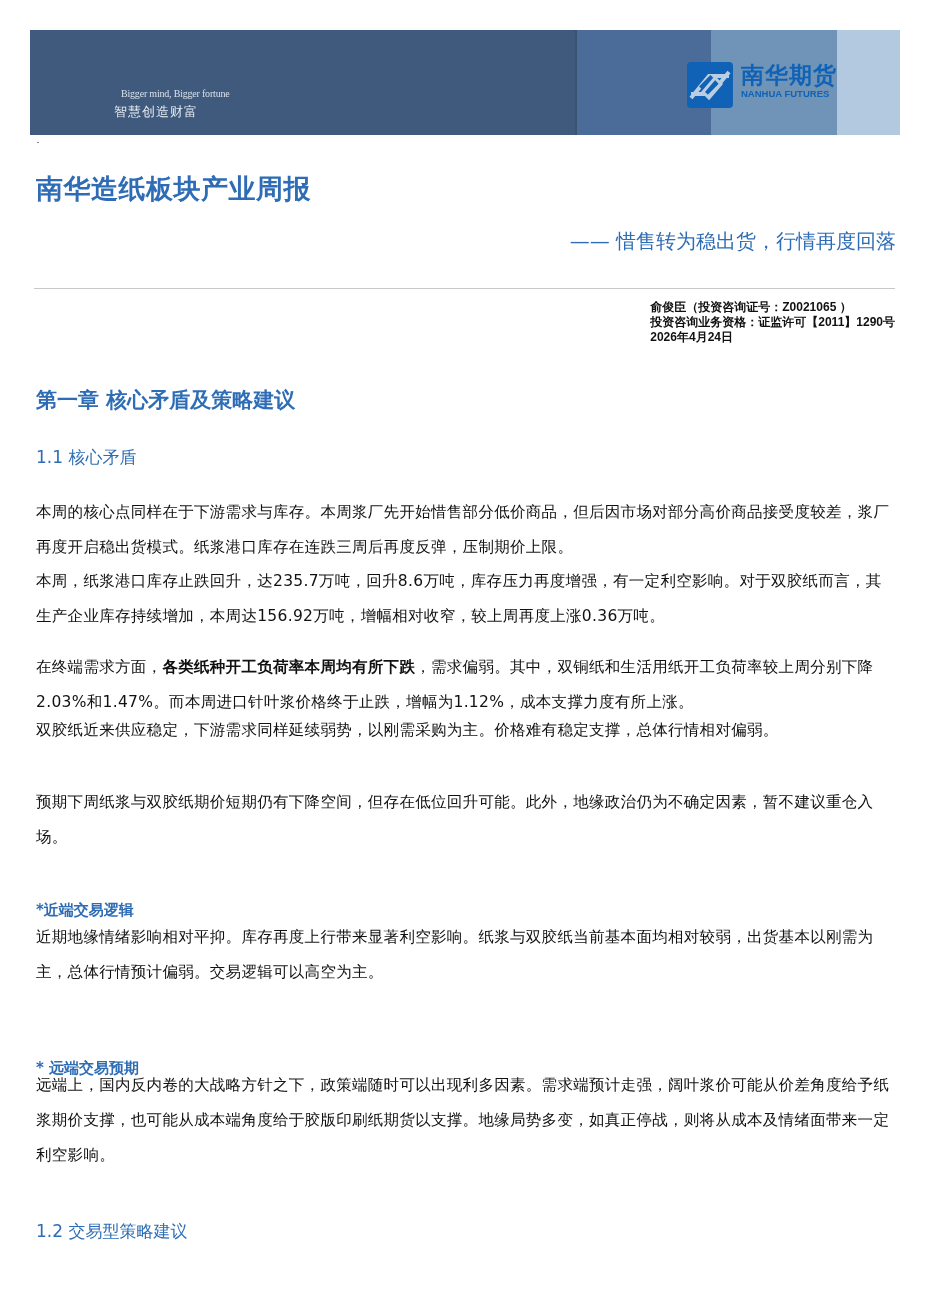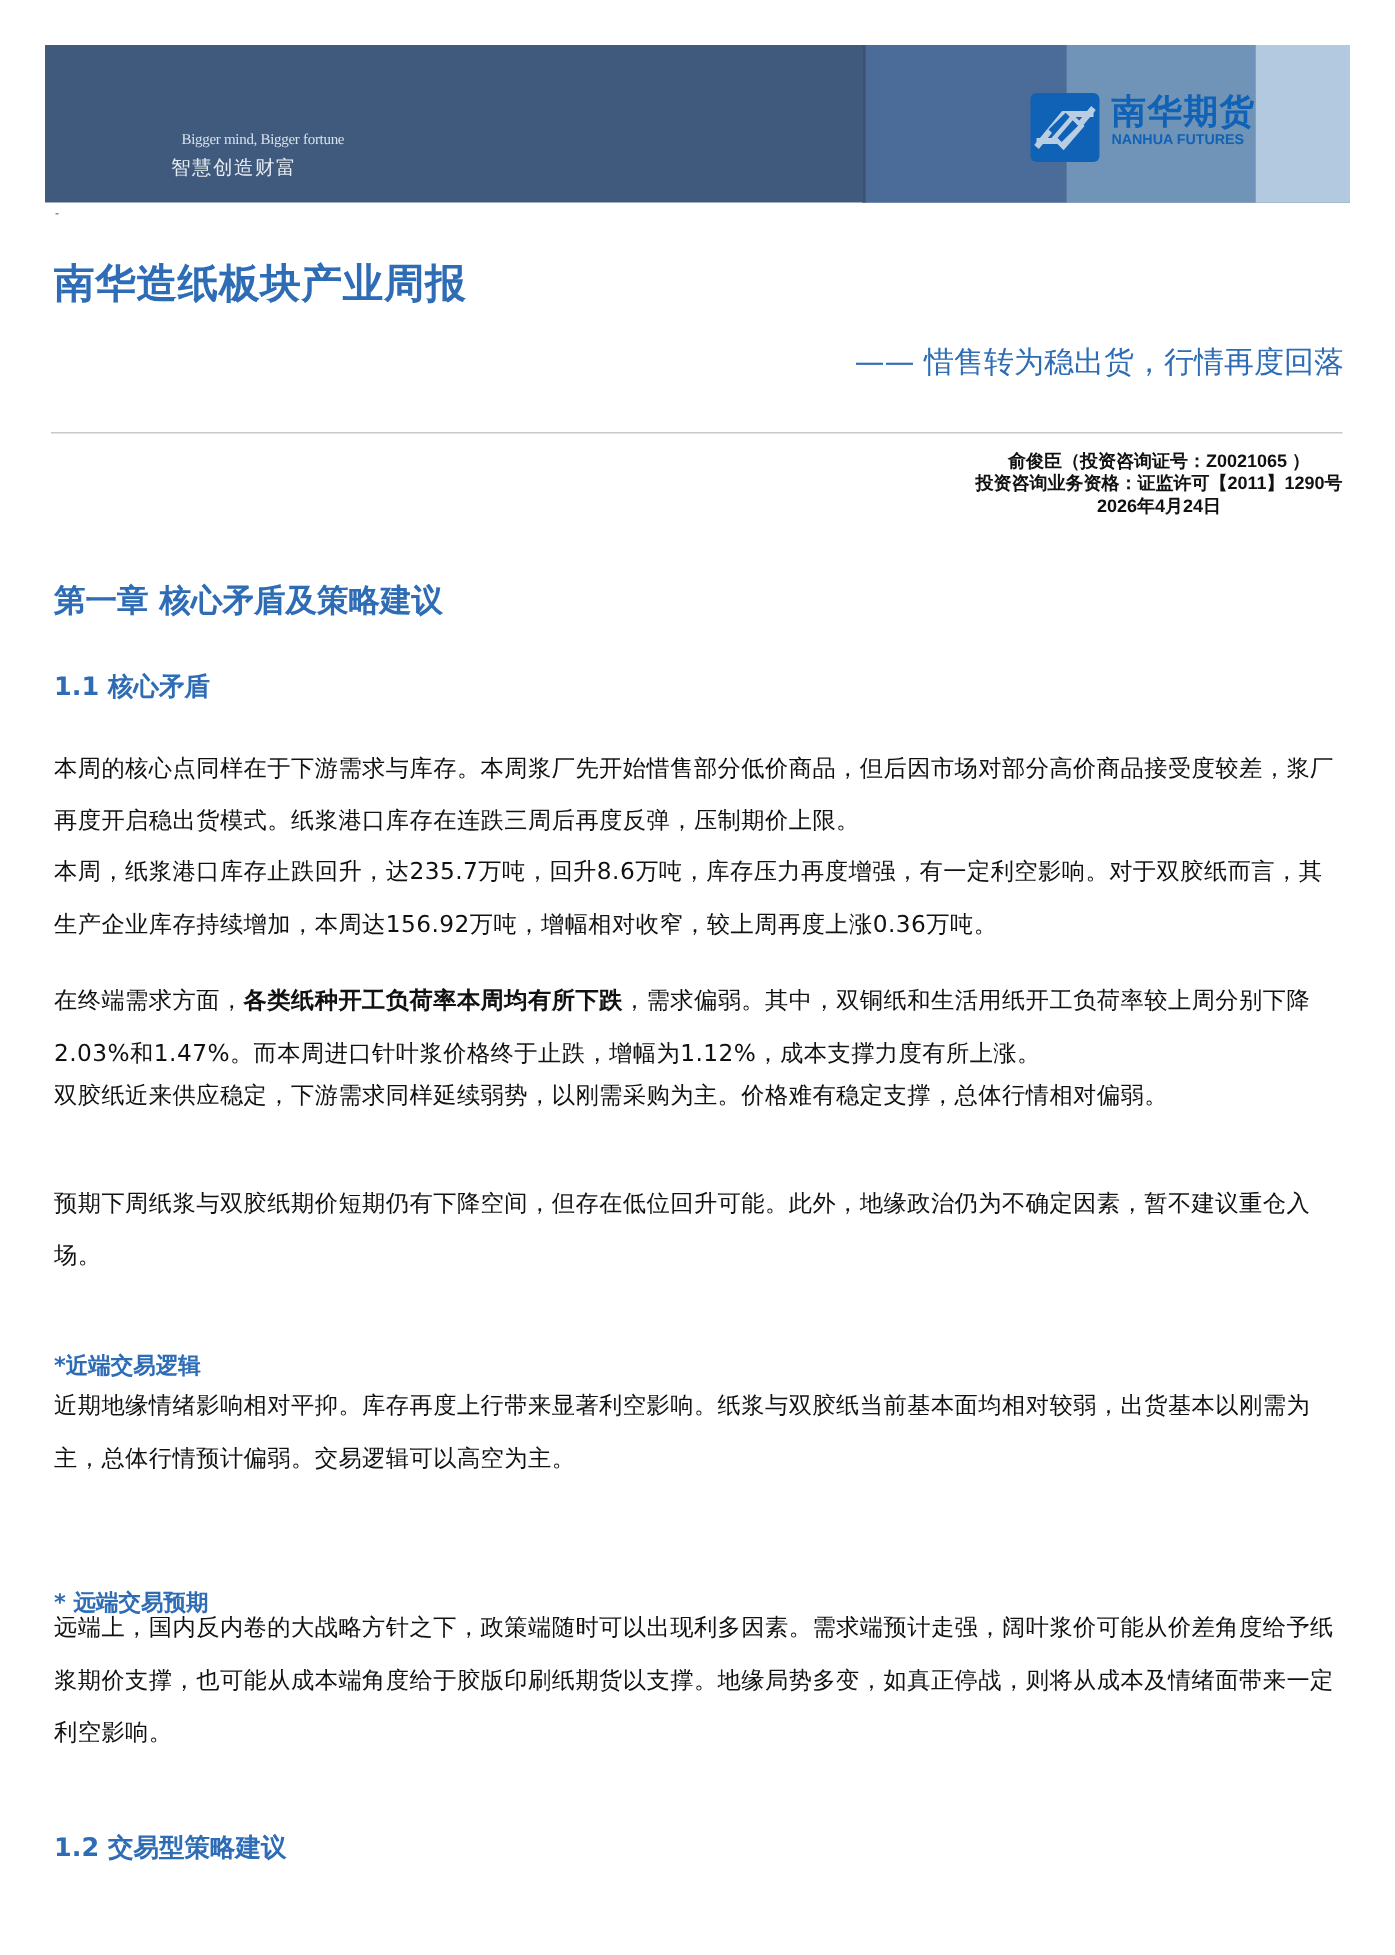--- a/index.html
+++ b/index.html
@@ -18,24 +18,24 @@
   .logo .text { margin-left: 8px; display: flex; flex-direction: column; }
   .logo .cn { font-size: 23px; font-weight: bold; color: #0f62b5; letter-spacing: 1px; line-height: 26px; }
   .logo .en { font-size: 9.5px; font-weight: bold; color: #0f62b5; font-family: "Liberation Sans", sans-serif; line-height: 12px; }
 
   .dot { position: absolute; left: 37px; top: 142px; width: 2px; height: 1px; background: #888; }
 
   .title { position: absolute; left: 36px; top: 171px; font-size: 27px; font-weight: bold; color: #2e6db5; letter-spacing: 0.5px; }
   .subtitle { position: absolute; right: 34px; top: 228px; font-size: 20px; font-weight: normal; color: #2e6db5; }
   .hr { position: absolute; left: 34px; top: 288px; width: 861px; height: 1px; background: #c8c8c8; }
 
-  .author { position: absolute; right: 35px; top: 300px; text-align: center; font-size: 12px; font-weight: bold; color: #111; line-height: 15px; font-family: "Liberation Sans", sans-serif; }
+  .author { position: absolute; right: 35px; top: 300px; text-align: left; font-size: 12px; font-weight: bold; color: #111; line-height: 15px; font-family: "Liberation Sans", sans-serif; }
 
   .h1 { position: absolute; left: 36px; top: 386px; font-size: 21px; font-weight: bold; color: #2e6db5; }
-  .h2 { position: absolute; left: 36px; font-size: 17px; font-weight: bold; color: #2e6db5; }
+  .h2 { position: absolute; left: 36px; font-size: 17px; font-weight: normal; color: #2e6db5; }
   .h3 { position: absolute; left: 36px; font-size: 15px; font-weight: bold; color: #2e6db5; margin-top: 24px; }
 
   .para { position: absolute; left: 36px; width: 860px; font-size: 15.5px; line-height: 35px; color: #111; letter-spacing: 0.3px; }
   .para b { font-weight: bold; }
 </style>
 </head>
 <body>
 
 <div class="banner">
   <div class="band-mid"></div>

